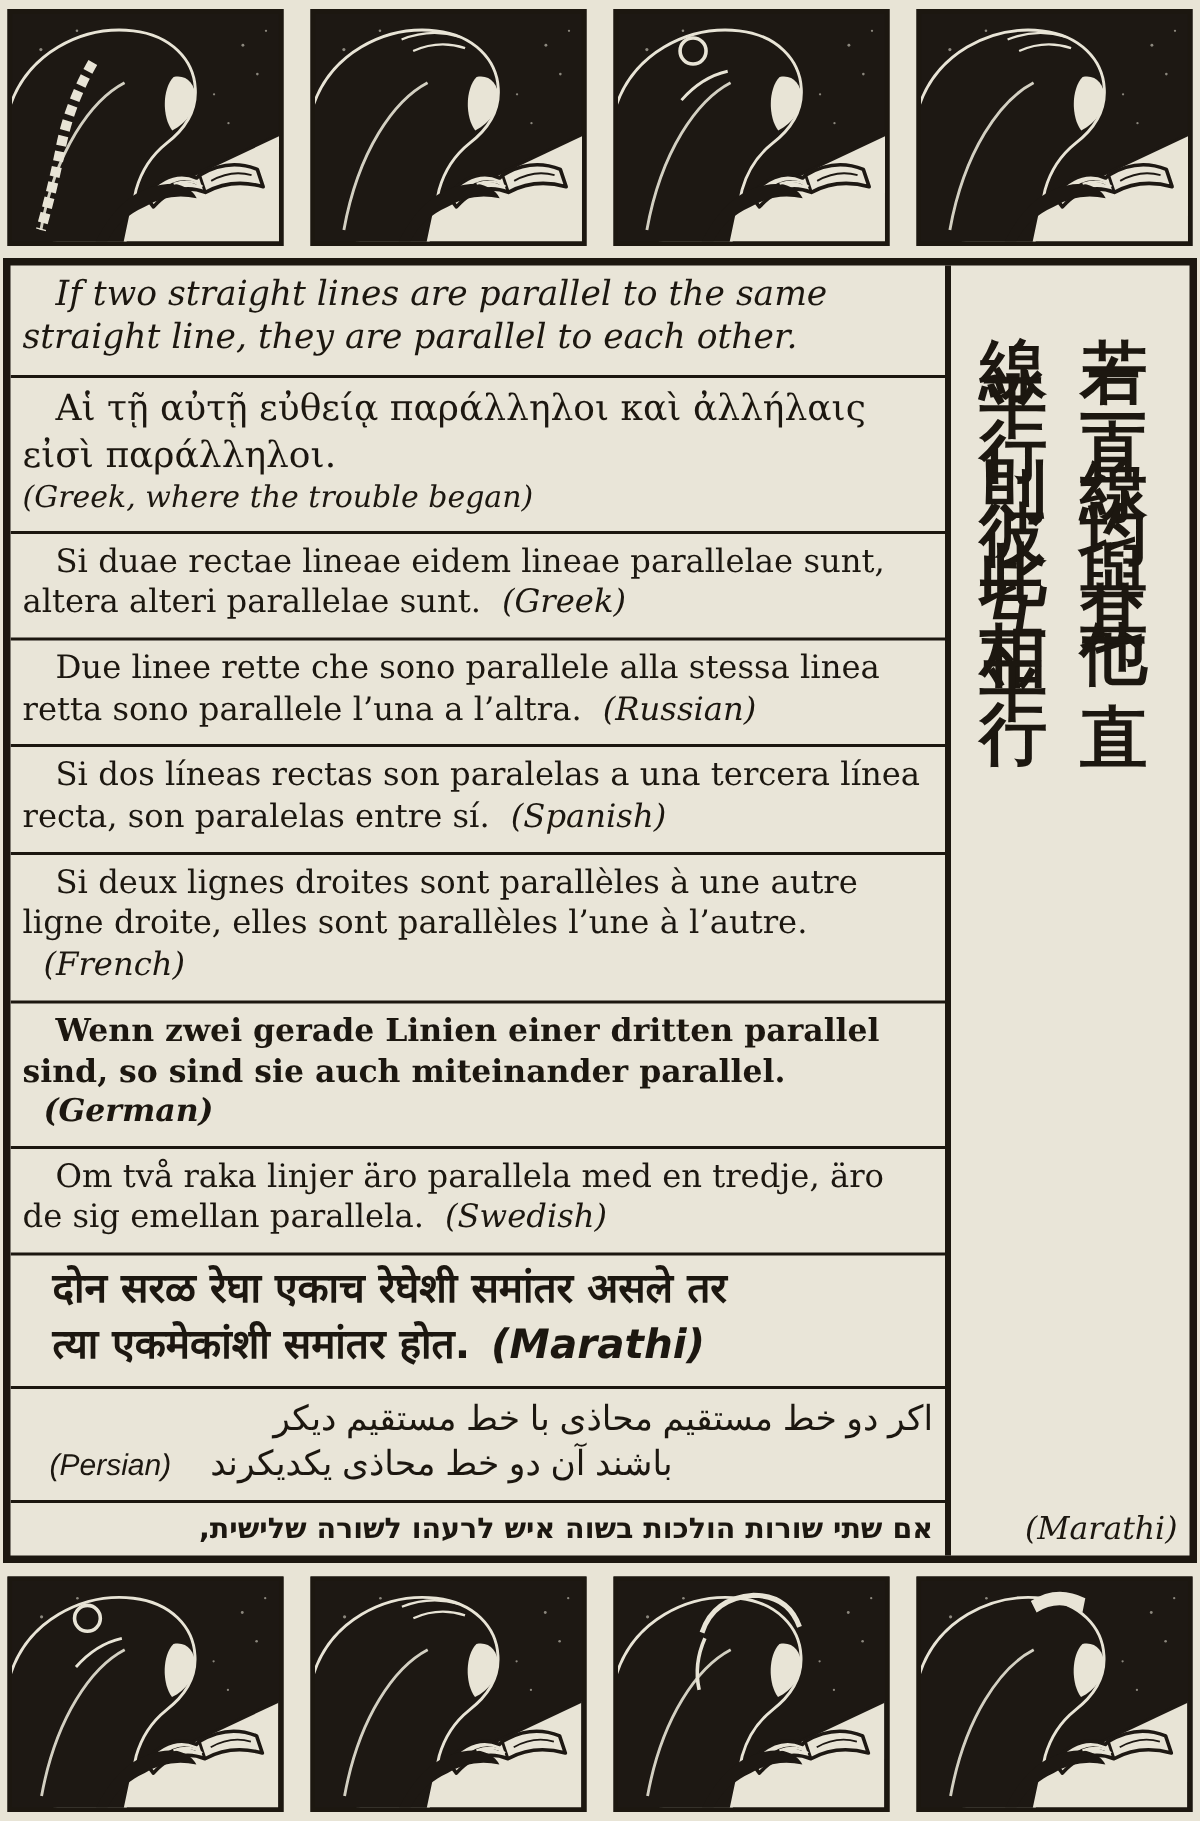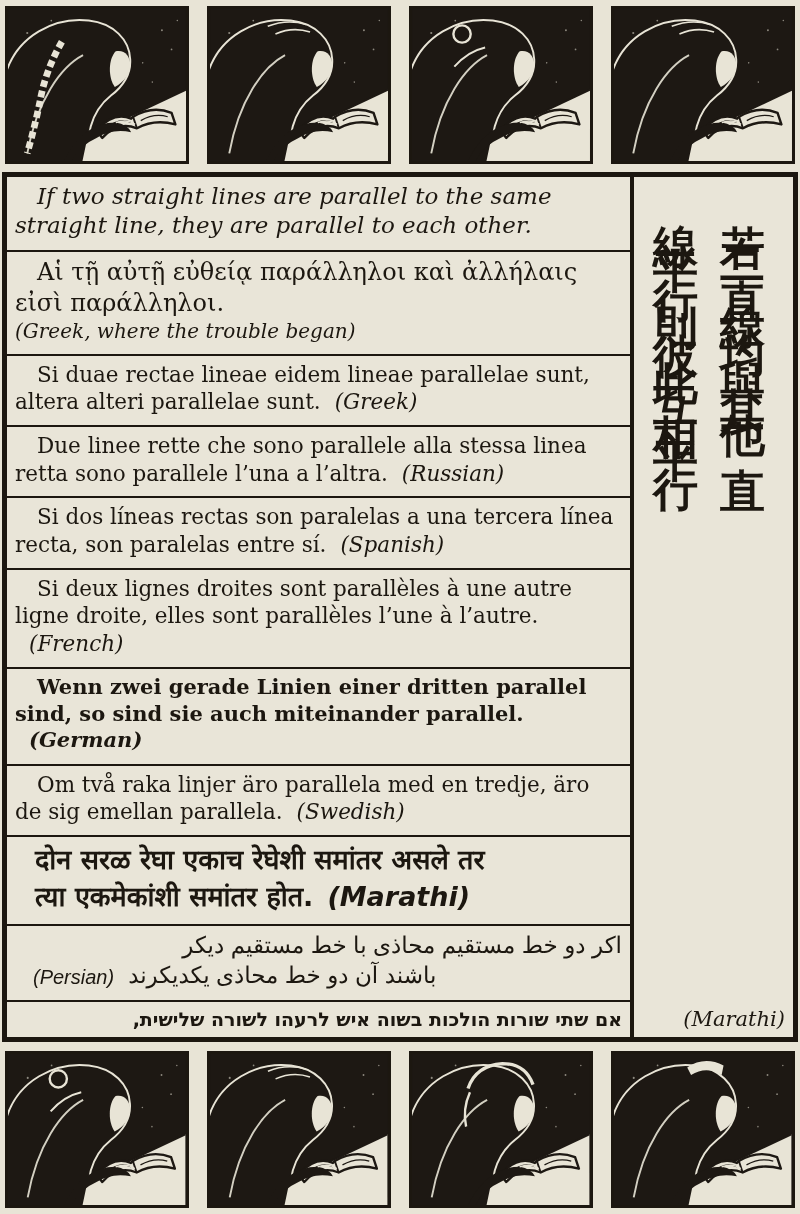--- a/index.html
+++ b/index.html
@@ -28,21 +28,21 @@
   .en{font-style:italic;font-size:23px;}
   .gr{font-size:24px;}
   .gr-lbl{font-style:italic;font-size:20px;margin:0;}
   .latin-like{font-size:21.5px;}
   .de{font-size:21px;font-weight:600;}
   .ru{font-size:21px;text-align:justify;}
   .mr p{font-family:"DejaVu Sans","Liberation Sans",sans-serif;font-weight:bold;font-size:27px;line-height:1.35;text-indent:0;margin-left:20px;}
   .fa-line{font-family:Liberation Sans, sans-serif;font-size:23px;direction:rtl;text-align:right;text-indent:0;}
   .fa-line2{display:flex;align-items:flex-end;direction:ltr;}
   .fa-line2 .lbl{margin:0 0 0 18px;font-size:20px;}
-  .fa-line2 .txt{direction:rtl;margin-left:14px;}
+  .fa-line2 .txt{direction:rtl;margin-left:26px;}
   .he-line{font-family:"DejaVu Sans","Liberation Sans",sans-serif;font-size:19px;font-weight:bold;direction:rtl;text-align:right;text-indent:0;}
   
   .cn-col{
     flex:0 0 163px;border-left:4px solid #1c1710;position:relative;
     box-sizing:border-box;padding-top:12px;
   }
   .cn-vertical{
     writing-mode:vertical-rl;text-orientation:upright;
     height:812px;margin:0 auto;
     font-family:"DejaVu Sans","Liberation Sans",sans-serif;

